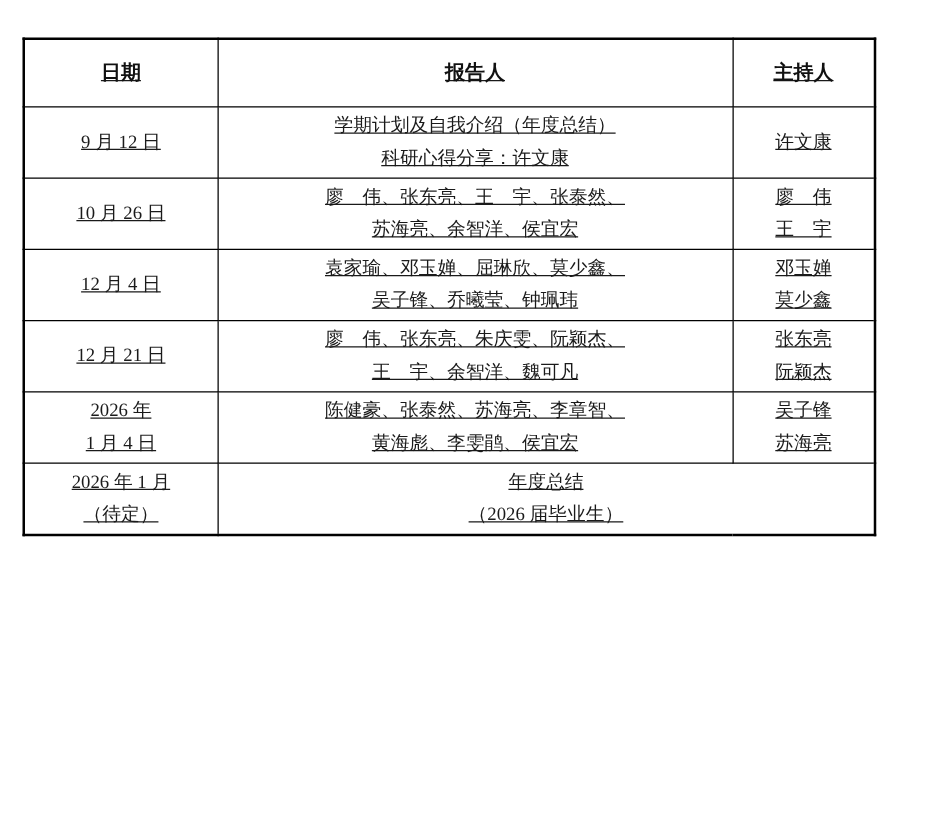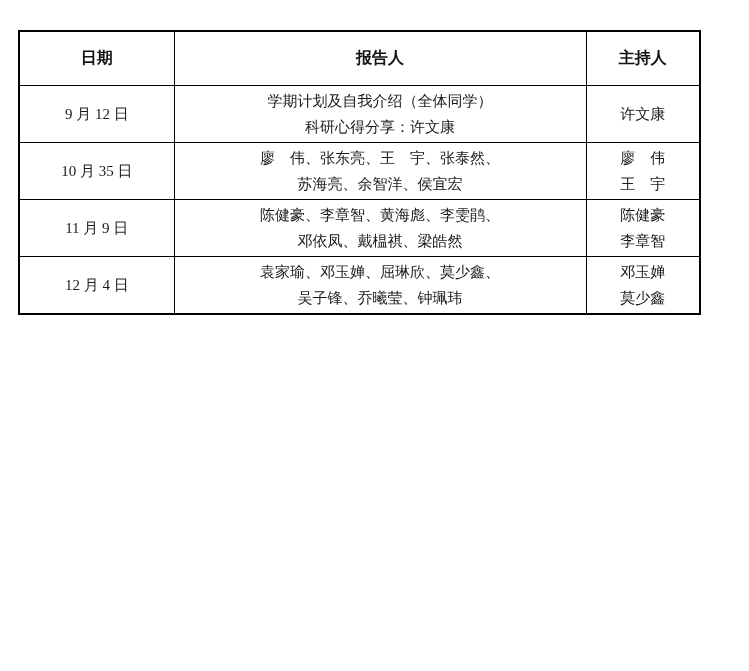--- a/index.html
+++ b/index.html
@@ -11,20 +11,21 @@
     overflow: hidden;
   }
   .schedule-wrap {
     position: absolute;
     left: 18px; top: 30px;
   }
   table.schedule {
     border-collapse: collapse;
     border: 2px solid #000;
     table-layout: fixed;
+    text-decoration: underline;
   }
   table.schedule th, table.schedule td {
     border: 1px solid #000;
     text-align: center;
     vertical-align: middle;
     padding: 2px 4px;
   }
   .col-date    { width: 155px; }
   .col-reporter{ width: 412px; }
   .col-host    { width: 114px; }
@@ -60,61 +61,85 @@
         <th class="head-cell">报告人</th>
         <th class="head-cell">主持人</th>
       </tr>
     </thead>
     <tbody id="schedule-body">
         <tr class="data-row">
           <td>
             <div class="line">9 月 12 日</div>
           </td>
           <td>
-            <div class="line">学期计划及自我介绍（全体同学）</div>
+            <div class="line">学期计划及自我介绍（年度总结）</div>
             <div class="line">科研心得分享：许文康</div>
           </td>
           <td>
             <div class="line">许文康</div>
           </td>
         </tr>
         <tr class="data-row">
           <td>
-            <div class="line">10 月 35 日</div>
+            <div class="line">10 月 26 日</div>
           </td>
           <td>
             <div class="line">廖　伟、张东亮、王　宇、张泰然、</div>
             <div class="line">苏海亮、余智洋、侯宜宏</div>
           </td>
           <td>
             <div class="line">廖　伟</div>
             <div class="line">王　宇</div>
-          </td>
-        </tr>
-        <tr class="data-row">
-          <td>
-            <div class="line">11 月 9 日</div>
-          </td>
-          <td>
-            <div class="line">陈健豪、李章智、黄海彪、李雯鹃、</div>
-            <div class="line">邓依凤、戴榅祺、梁皓然</div>
-          </td>
-          <td>
-            <div class="line">陈健豪</div>
-            <div class="line">李章智</div>
           </td>
         </tr>
         <tr class="data-row">
           <td>
             <div class="line">12 月 4 日</div>
           </td>
           <td>
             <div class="line">袁家瑜、邓玉婵、屈琳欣、莫少鑫、</div>
             <div class="line">吴子锋、乔曦莹、钟珮玮</div>
           </td>
           <td>
             <div class="line">邓玉婵</div>
             <div class="line">莫少鑫</div>
           </td>
         </tr>
+        <tr class="data-row">
+          <td>
+            <div class="line">12 月 21 日</div>
+          </td>
+          <td>
+            <div class="line">廖　伟、张东亮、朱庆雯、阮颖杰、</div>
+            <div class="line">王　宇、余智洋、魏可凡</div>
+          </td>
+          <td>
+            <div class="line">张东亮</div>
+            <div class="line">阮颖杰</div>
+          </td>
+        </tr>
+        <tr class="data-row">
+          <td>
+            <div class="line">2026 年</div>
+            <div class="line">1 月 4 日</div>
+          </td>
+          <td>
+            <div class="line">陈健豪、张泰然、苏海亮、李章智、</div>
+            <div class="line">黄海彪、李雯鹃、侯宜宏</div>
+          </td>
+          <td>
+            <div class="line">吴子锋</div>
+            <div class="line">苏海亮</div>
+          </td>
+        </tr>
+        <tr class="data-row">
+          <td>
+            <div class="line">2026 年 1 月</div>
+            <div class="line">（待定）</div>
+          </td>
+          <td colspan="2">
+            <div class="line">年度总结</div>
+            <div class="line">（2026 届毕业生）</div>
+          </td>
+        </tr>
       </tbody>
   </table>
 </div>
 
 </body></html>

